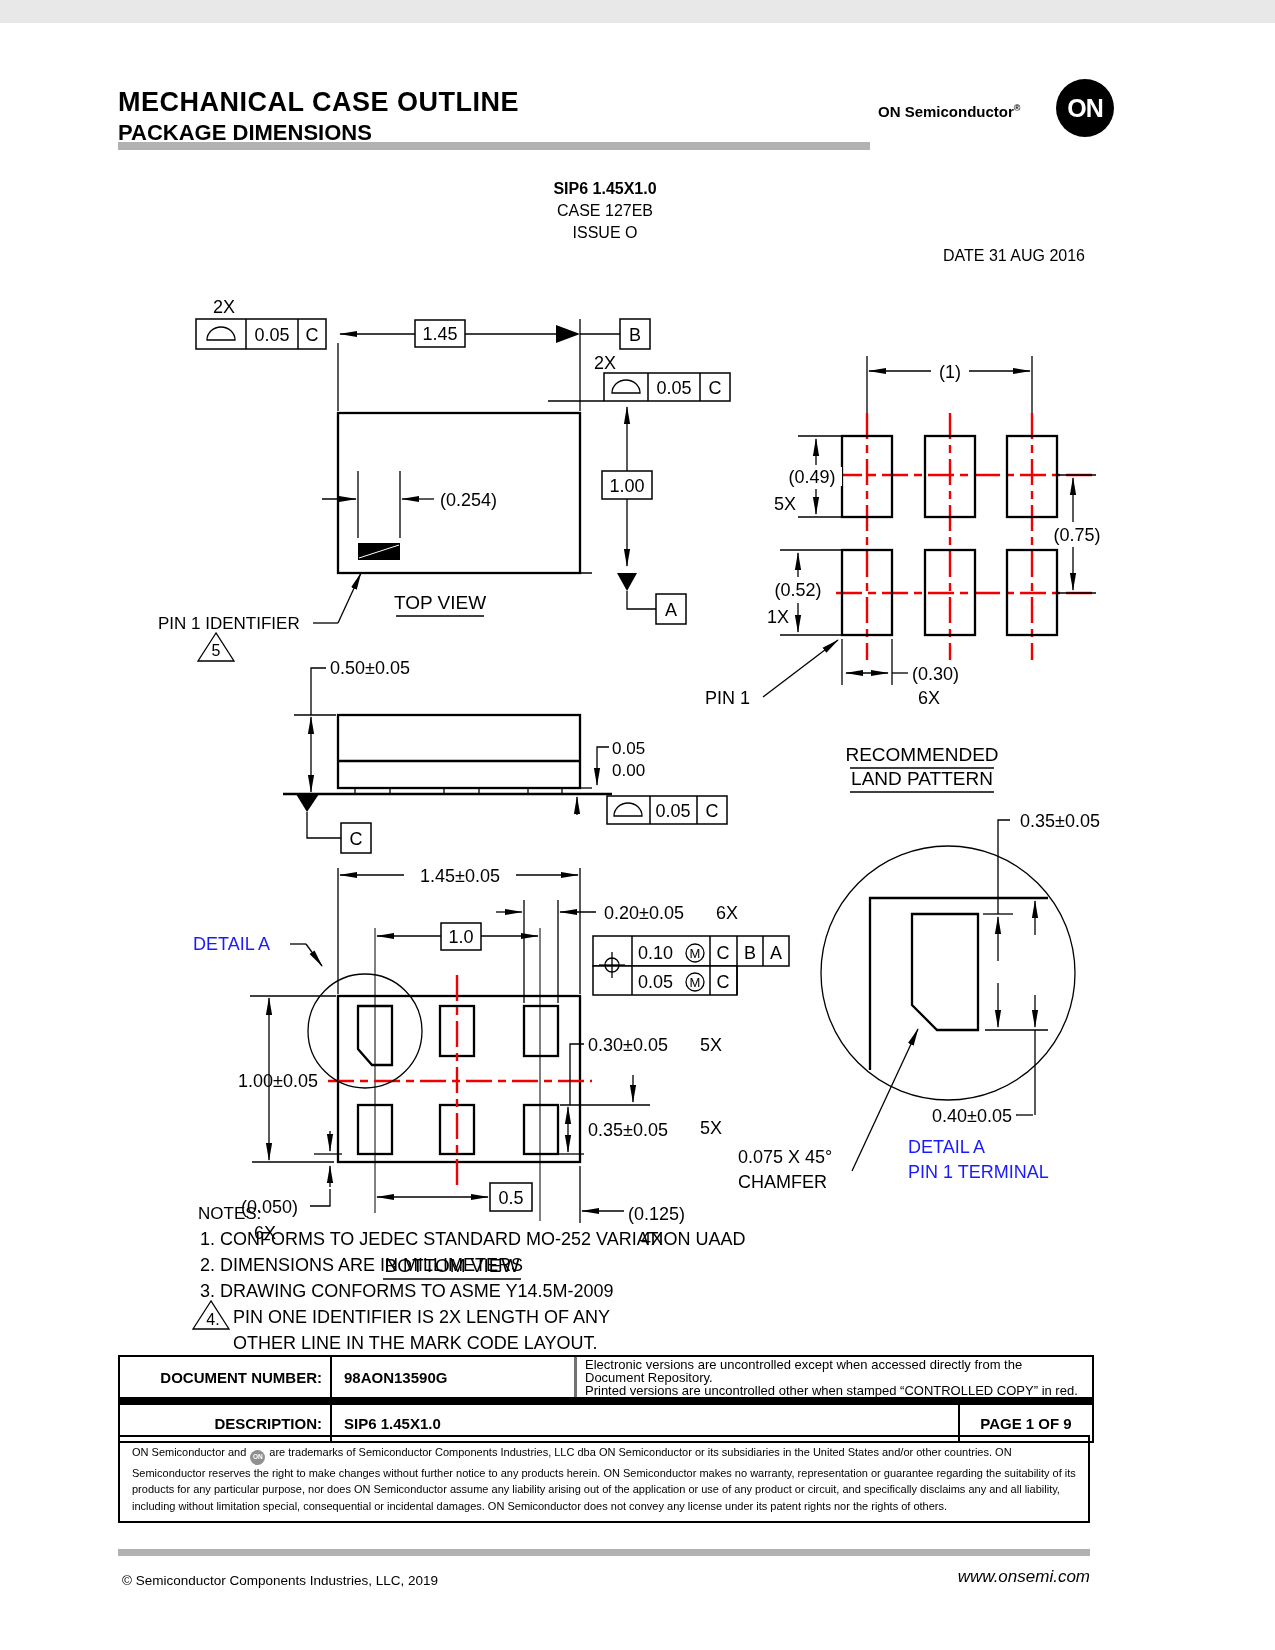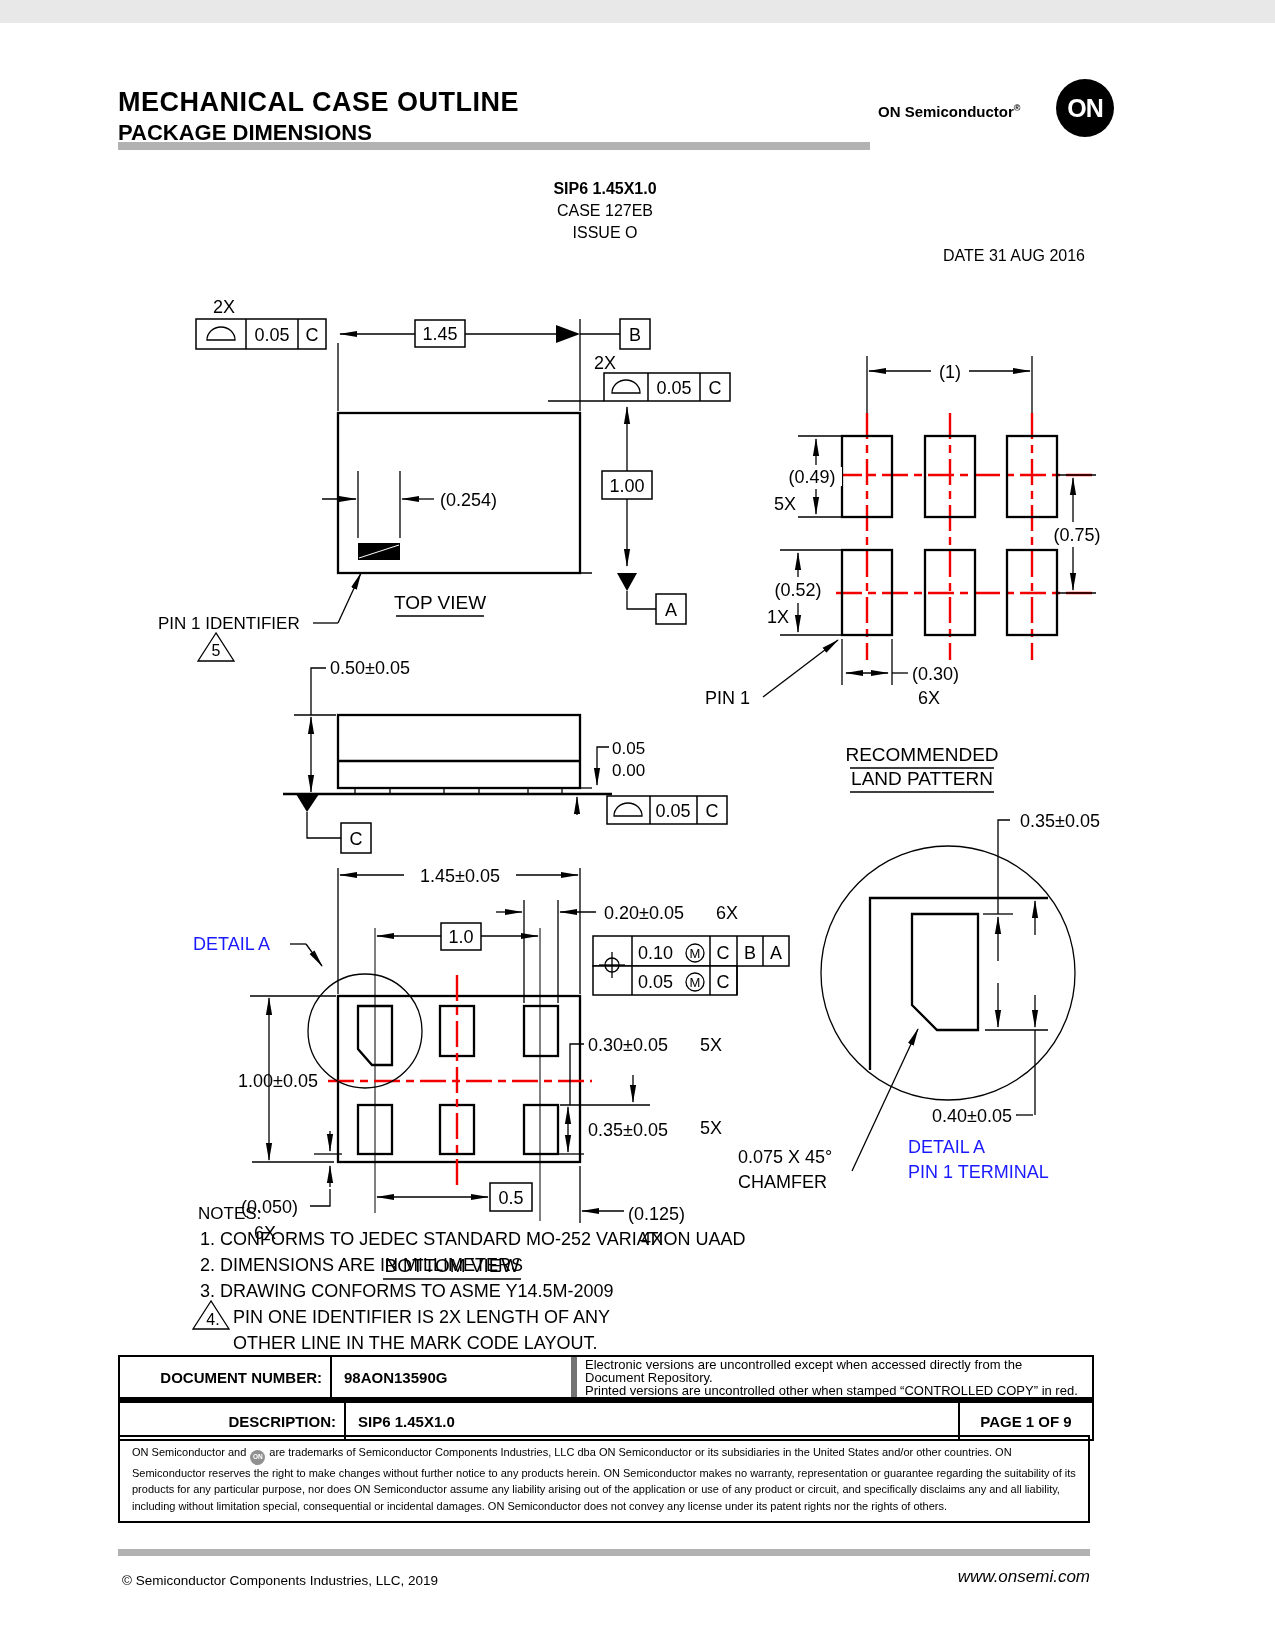--- a/index.html
+++ b/index.html
@@ -26,24 +26,24 @@
   svg .blue{fill:#1a1aff;}
   .ln{stroke:#000;fill:none;stroke-width:1.3px;}
   .o{stroke:#000;fill:none;stroke-width:2.3px;}
   .thin{stroke:#000;fill:none;stroke-width:1px;}
   .red{stroke:#f20000;fill:none;stroke-width:2.4px;stroke-dasharray:26 6 8 6;}
   .fcf{stroke:#000;fill:#fff;stroke-width:1.5px;}
   .wbg{fill:#fff;stroke:none;}
   
   .dtable{left:118px;top:1332px;width:972px;border:2px solid #000;font-size:15px;}
   .drow{display:flex;}
-  .drow1{height:40px;} .drow2{height:36px;border-top:6px solid #000000;padding-left:14px;}
+  .drow1{height:40px;} .drow2{height:36px;border-top:8px solid #000000;}
   .dc{display:flex;align-items:center;box-sizing:border-box;}
   .dlab{width:212px;justify-content:flex-end;padding-right:8px;font-weight:800;border-right:2px solid #000;}
-  .dval{width:245px;padding-left:12px;font-weight:800;border-right:6px solid #737373;}
+  .dval{width:245px;padding-left:12px;font-weight:800;border-right:3px solid #737373;}
   .dnote{flex:1;font-size:13px;line-height:13px;padding:4px 8px;flex-direction:column;align-items:flex-start;justify-content:center;}
   .dval2{flex:1;padding-left:12px;font-weight:800;}
   .dpage{width:134px;border-left:2px solid #000;justify-content:center;font-weight:800;}
   
   .fbox{left:118px;top:1412px;width:972px;box-sizing:border-box;border:2px solid #000;
         padding:7px 12px;font-size:11px;line-height:16.5px;}
   .flogo{display:inline-flex;width:15px;height:15px;border-radius:50%;background:#909090;color:#fff;
         font-size:6.5px;font-weight:900;align-items:center;justify-content:center;vertical-align:-3px;margin:0 4px;}
   .frule{left:118px;top:1526px;width:972px;height:7px;background:#b2b2b2;}
   .copy{left:122px;top:1550px;font-size:13.5px;text-align:right;}

